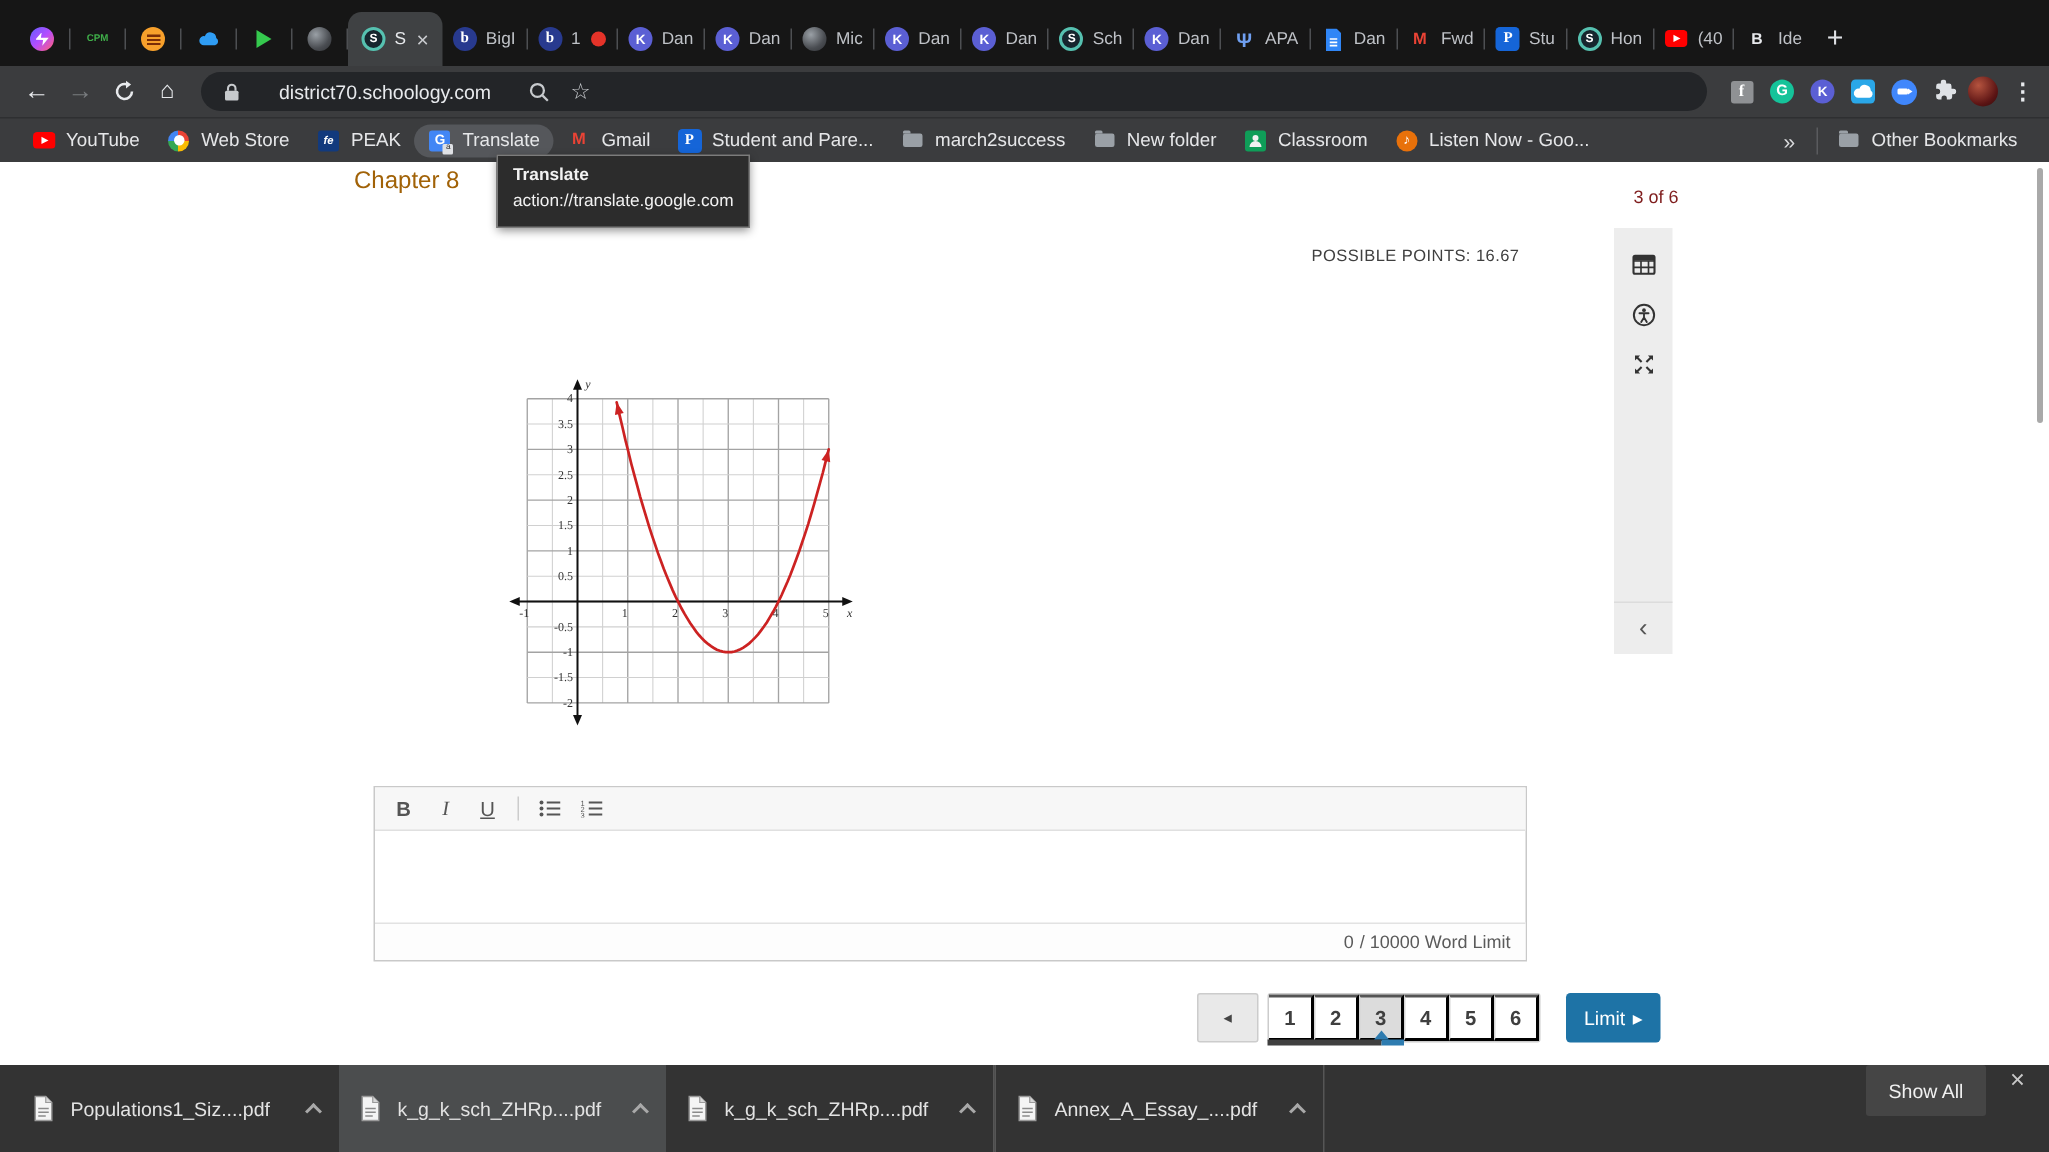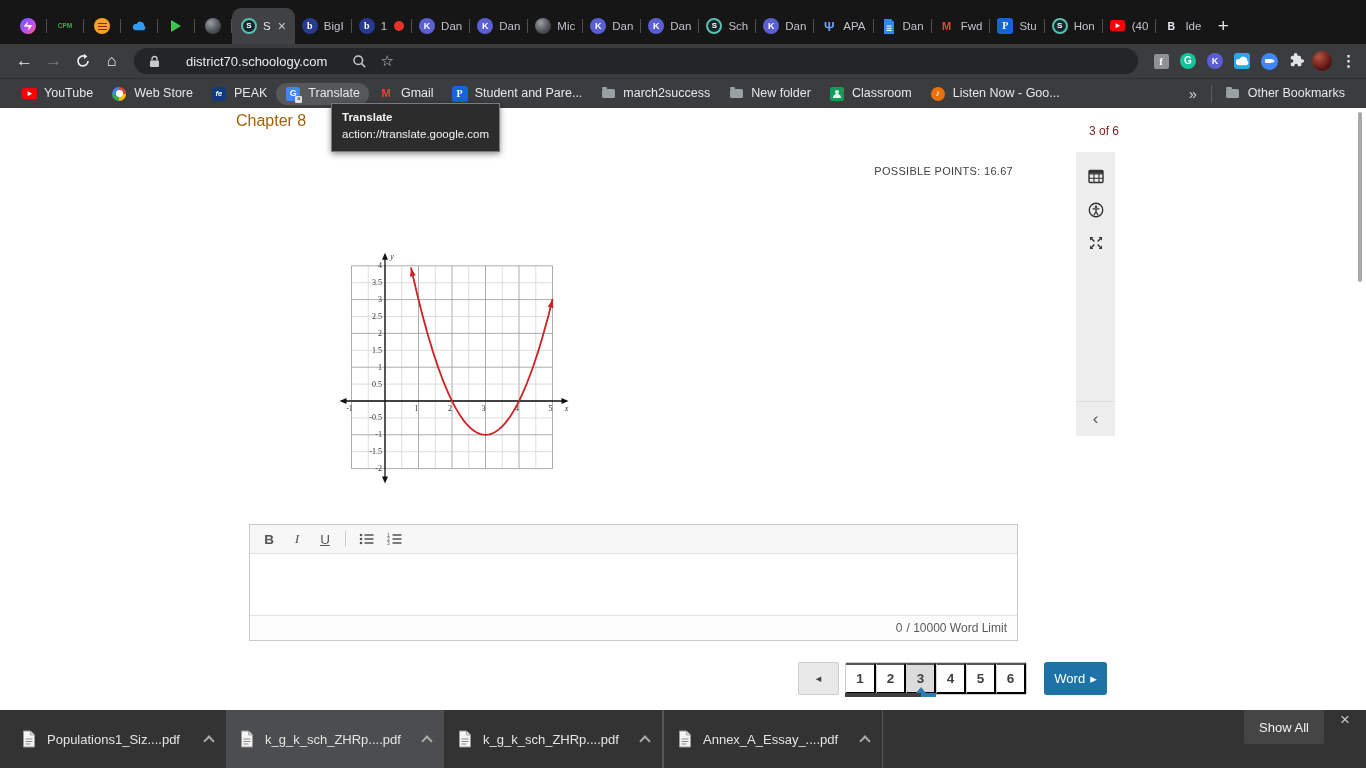--- a/index.html
+++ b/index.html
@@ -574,21 +574,21 @@
       <button class="pg">4</button>
       <button class="pg">5</button>
       <button class="pg">6</button>
       <div class="pg-bar">
         <div class="done" style="width:41.7%"></div>
         <div class="curr" style="left:41.7%;width:8.3%"></div>
         <div class="pg-caret" style="left: calc(41.7% - 5px);"></div>
       </div>
     </div>
   <button class="pg-next">
-    <span>Word</span>
+    <span>Limit</span>
       <span>▸</span>
   </button>
 
   <div class="sidepanel">
     <div id="sidetools" style="display:flex;flex-direction:column;align-items:center">
         <button class="tool">
           <span class="ic ic-calculator">
             <svg width="17" viewBox="0 0 16 15">
               <rect x="1" y="1.5" width="14" height="12" rx="1" fill="none" stroke="#333" stroke-width="1.4"></rect>
               <rect x="1" y="1.5" width="14" height="3.2" fill="#333"></rect>

